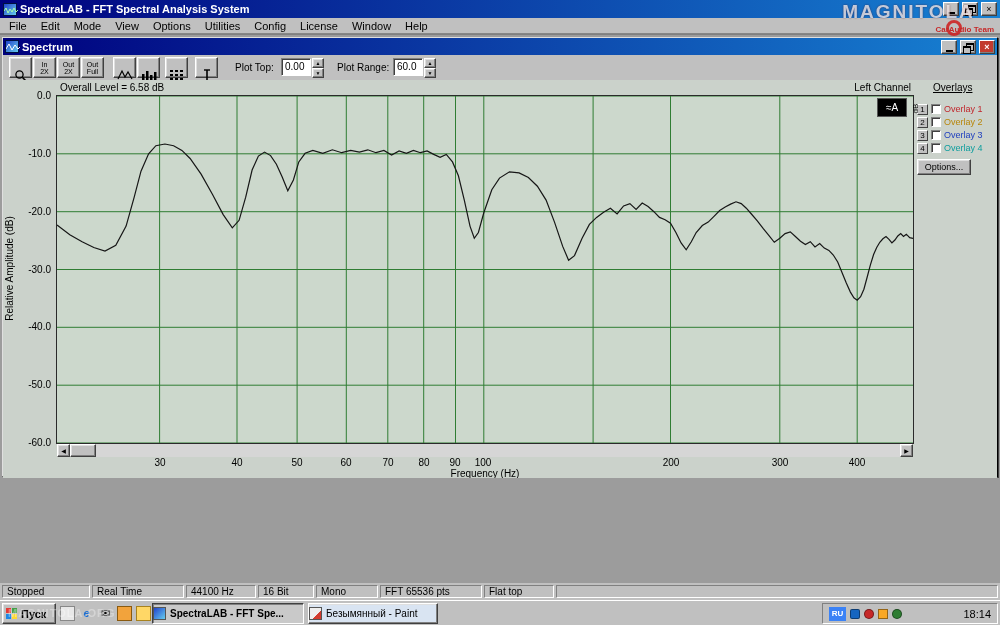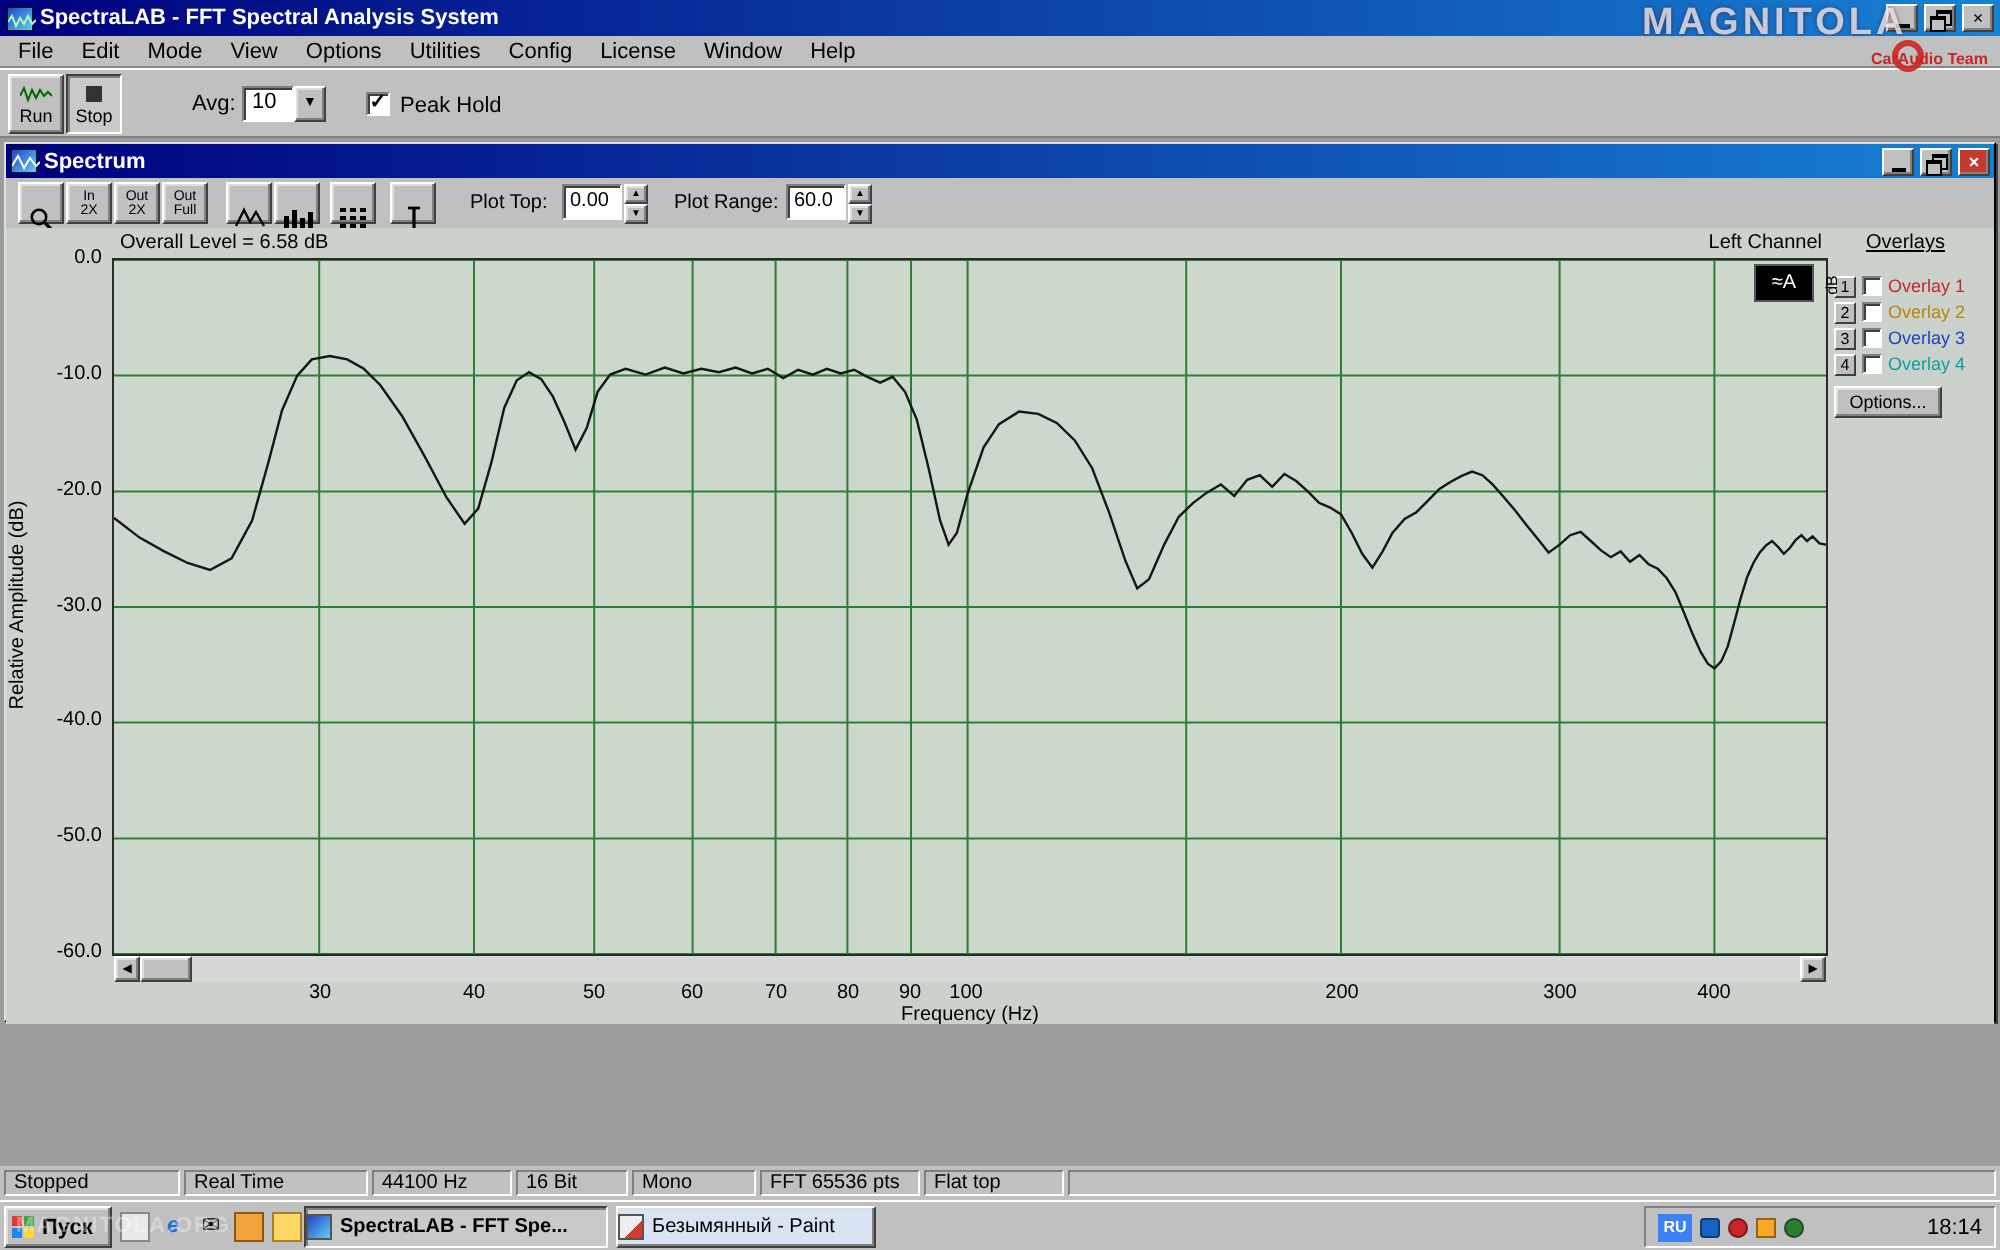--- a/index.html
+++ b/index.html
@@ -123,21 +123,21 @@
   .tray { position:absolute; right:2px; top:2px; width:176px; height:21px; display:flex; align-items:center;
           gap:4px; padding:0 6px; font-size:11px; }
   .lang-box { width:17px; height:14px; background:#3b82f6; color:#fff; font-size:8px; font-weight:bold;
               text-align:center; line-height:14px; }
   .tray-ico { width:10px; height:10px; border:1px solid rgba(0,0,0,.4); flex:0 0 auto; }
   .tray-clock { margin-left:auto; font-size:11px; }
 
   
   .wm-top { position:absolute; top:1px; right:4px; width:175px; height:40px; z-index:60; pointer-events:none; }
   .wm-word { font-size:19px; font-weight:bold; letter-spacing:2px; color:rgba(255,255,255,.72);
-             text-shadow:0 0 2px rgba(90,0,0,.55); text-align:left; }
+             text-shadow:0 0 2px rgba(90,0,0,.55); text-align:center; }
   .wm-ring { position:absolute; right:34px; top:19px; width:16px; height:16px; border:3px solid rgba(205,35,35,.9);
              border-radius:50%; }
   .wm-sub { position:absolute; right:2px; top:24px; font-size:8px; font-weight:bold; color:#c62828; }
   .wm-bottom { position:absolute; left:8px; top:607px; z-index:70; font-size:11px; font-weight:bold;
                letter-spacing:1px; color:rgba(255,255,255,.34); pointer-events:none; }
 </style>
 </head>
 <body>
 
 <div id="screen">
@@ -166,41 +166,20 @@
         <span class="menu-item">Mode</span>
         <span class="menu-item">View</span>
         <span class="menu-item">Options</span>
         <span class="menu-item">Utilities</span>
         <span class="menu-item">Config</span>
         <span class="menu-item">License</span>
         <span class="menu-item">Window</span>
         <span class="menu-item">Help</span>
       </div>
 
-    <div class="main-toolbar">
-      <div class="tool-big-btn raised" style="left:4px;">
-        <svg width="16" height="10" viewBox="0 0 16 10">
-            <polyline points="0,6 2,2 4,8 6,3 8,7 10,3 12,6 14,4 16,6" fill="none" stroke="#006600" stroke-width="1"></polyline>
-          </svg>
-        <span>Run</span>
-      </div>
-      <div class="tool-big-btn pressed" style="left:33px;">
-        <svg width="16" height="10" viewBox="0 0 16 10">
-            <rect x="4" y="1" width="8" height="8" fill="#333"></rect>
-          </svg>
-        <span>Stop</span>
-      </div>
-      <span class="avg-label">Avg:</span>
-      <div class="combo">
-        <span class="combo-value">10</span>
-        <span class="combo-arrow raised">▼</span>
-      </div>
-      <span class="checkbox" id="peak-hold-box">✓</span>
-      <span class="ph-label">Peak Hold</span>
-    </div>
 
     <div class="mdi">
       <div class="spectrum-window">
 
         <div class="spec-titlebar">
           <span class="app-icon16">
             <svg width="14" height="9" viewBox="0 0 14 9">
                 <polyline points="0,6 3,1 6,7 9,2 12,6 14,4" fill="none" stroke="#ffffff" stroke-width="1"></polyline>
               </svg>
           </span>
@@ -371,21 +350,21 @@
 
       </div>
     </div>
 
     <div class="statusbar">
         <div class="status-cell sunkencell" style="width: 88px;">Stopped</div>
         <div class="status-cell sunkencell" style="width: 92px;">Real Time</div>
         <div class="status-cell sunkencell" style="width: 70px;">44100 Hz</div>
         <div class="status-cell sunkencell" style="width: 56px;">16 Bit</div>
         <div class="status-cell sunkencell" style="width: 62px;">Mono</div>
-        <div class="status-cell sunkencell" style="width: 80px;">FFT 65536 pts</div>
+        <div class="status-cell sunkencell" style="width: 102px;">FFT 65536 pts</div>
         <div class="status-cell sunkencell" style="width: 70px;">Flat top</div>
         <div class="status-cell fill sunkencell"></div>
       </div>
   </div>
 
   <div class="taskbar">
     <div class="start-btn raised">
       <span class="winflag">
         <i style="background:#e53935;"></i>
           <i style="background:#43a047;"></i>

